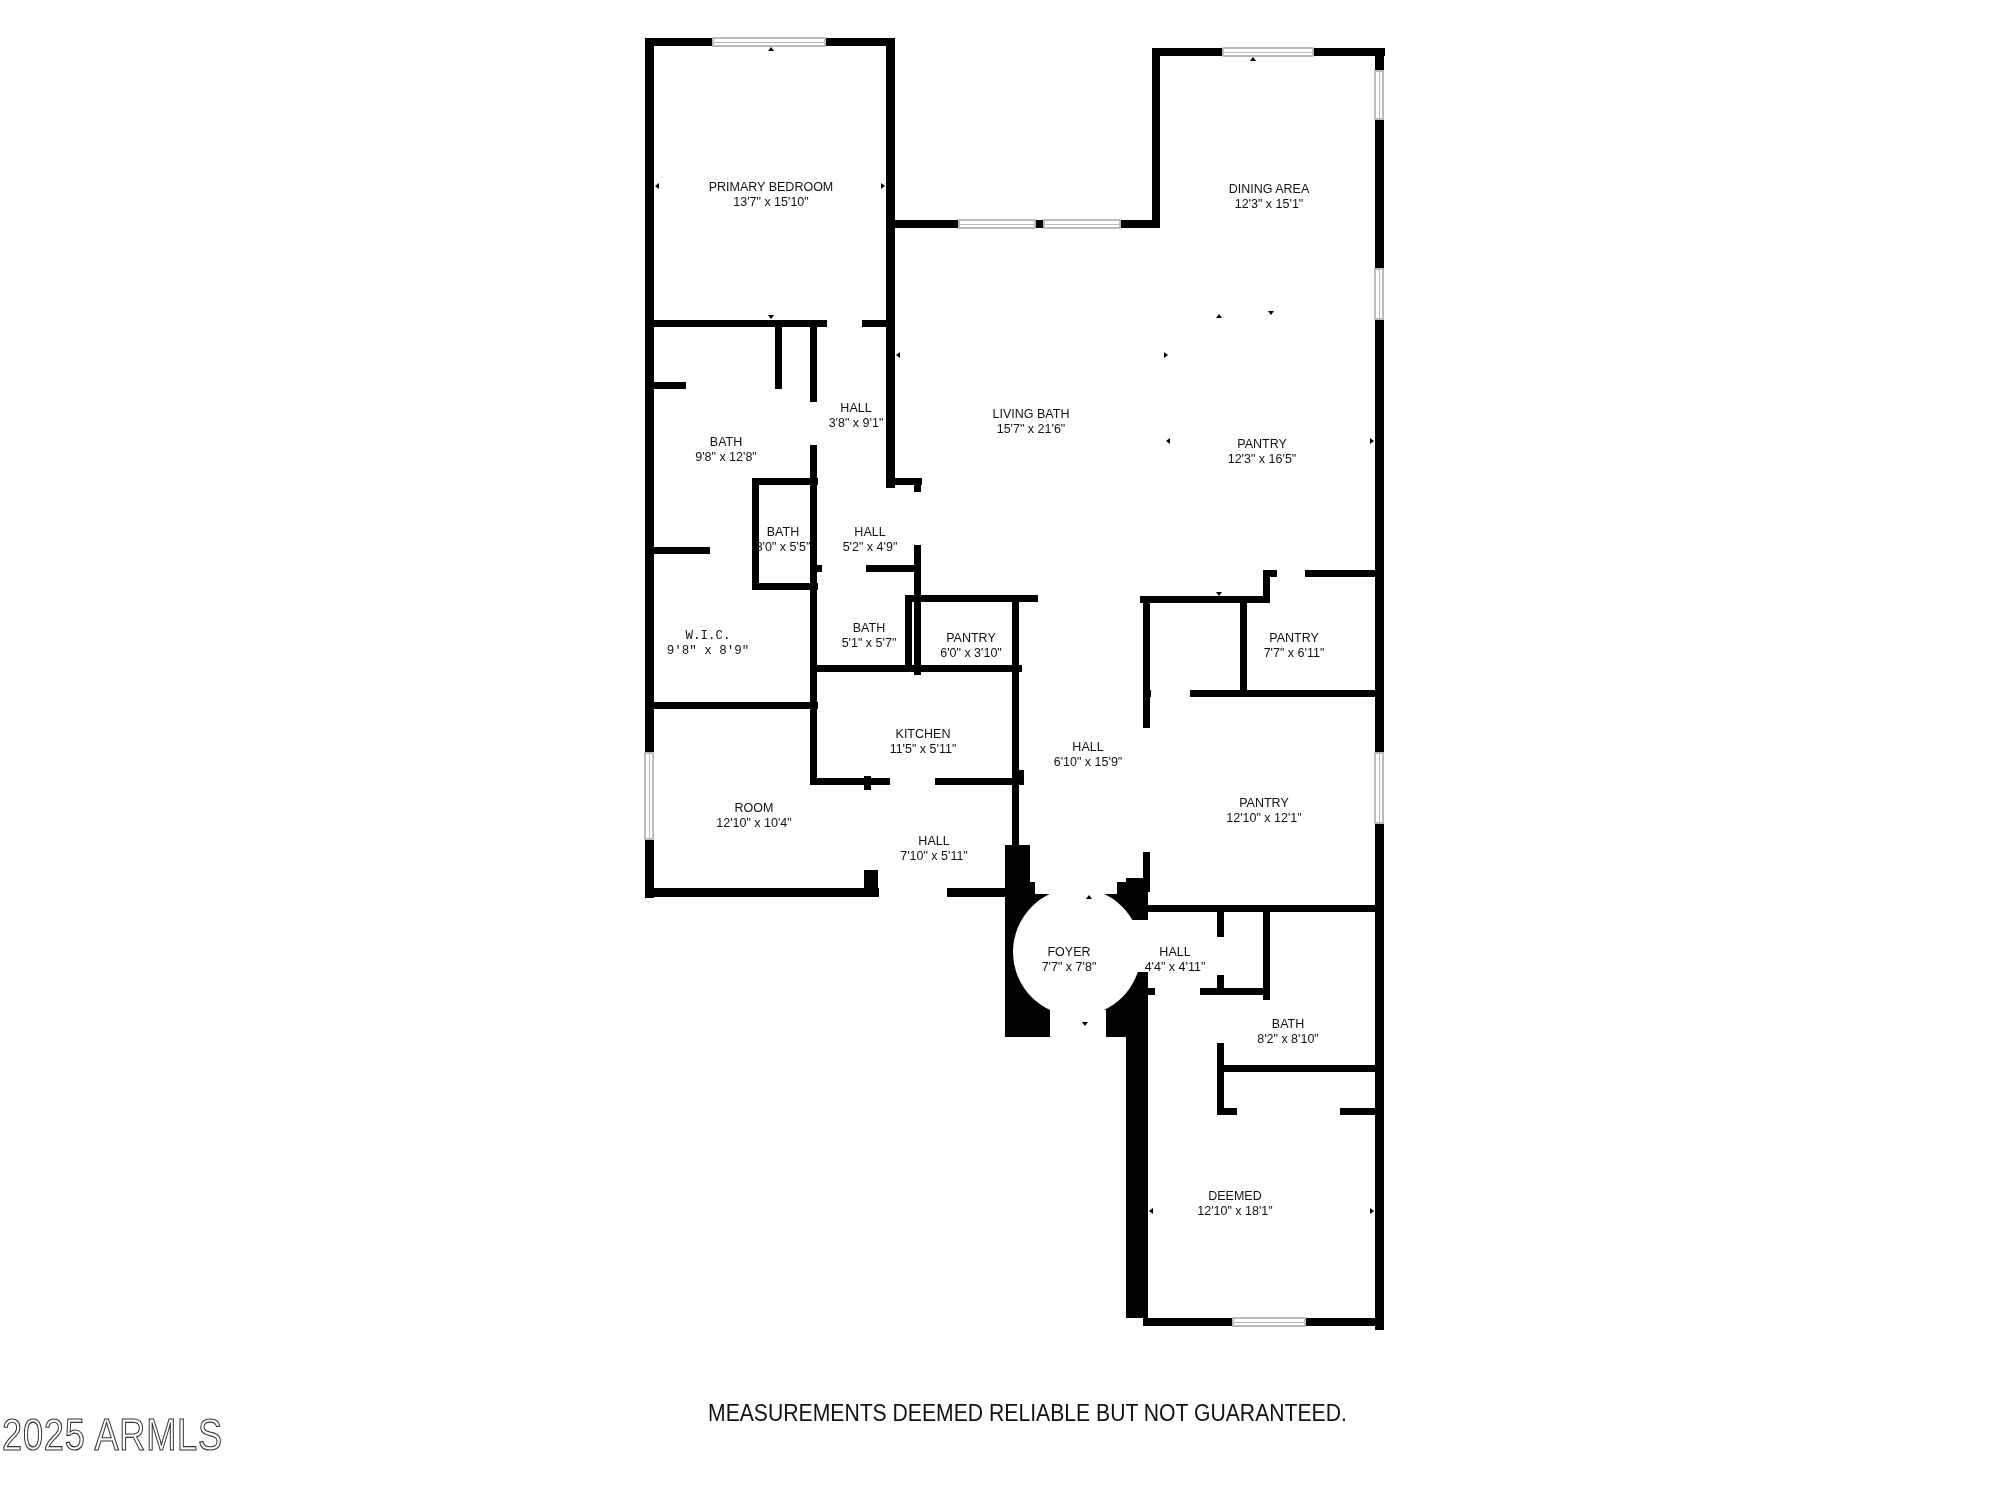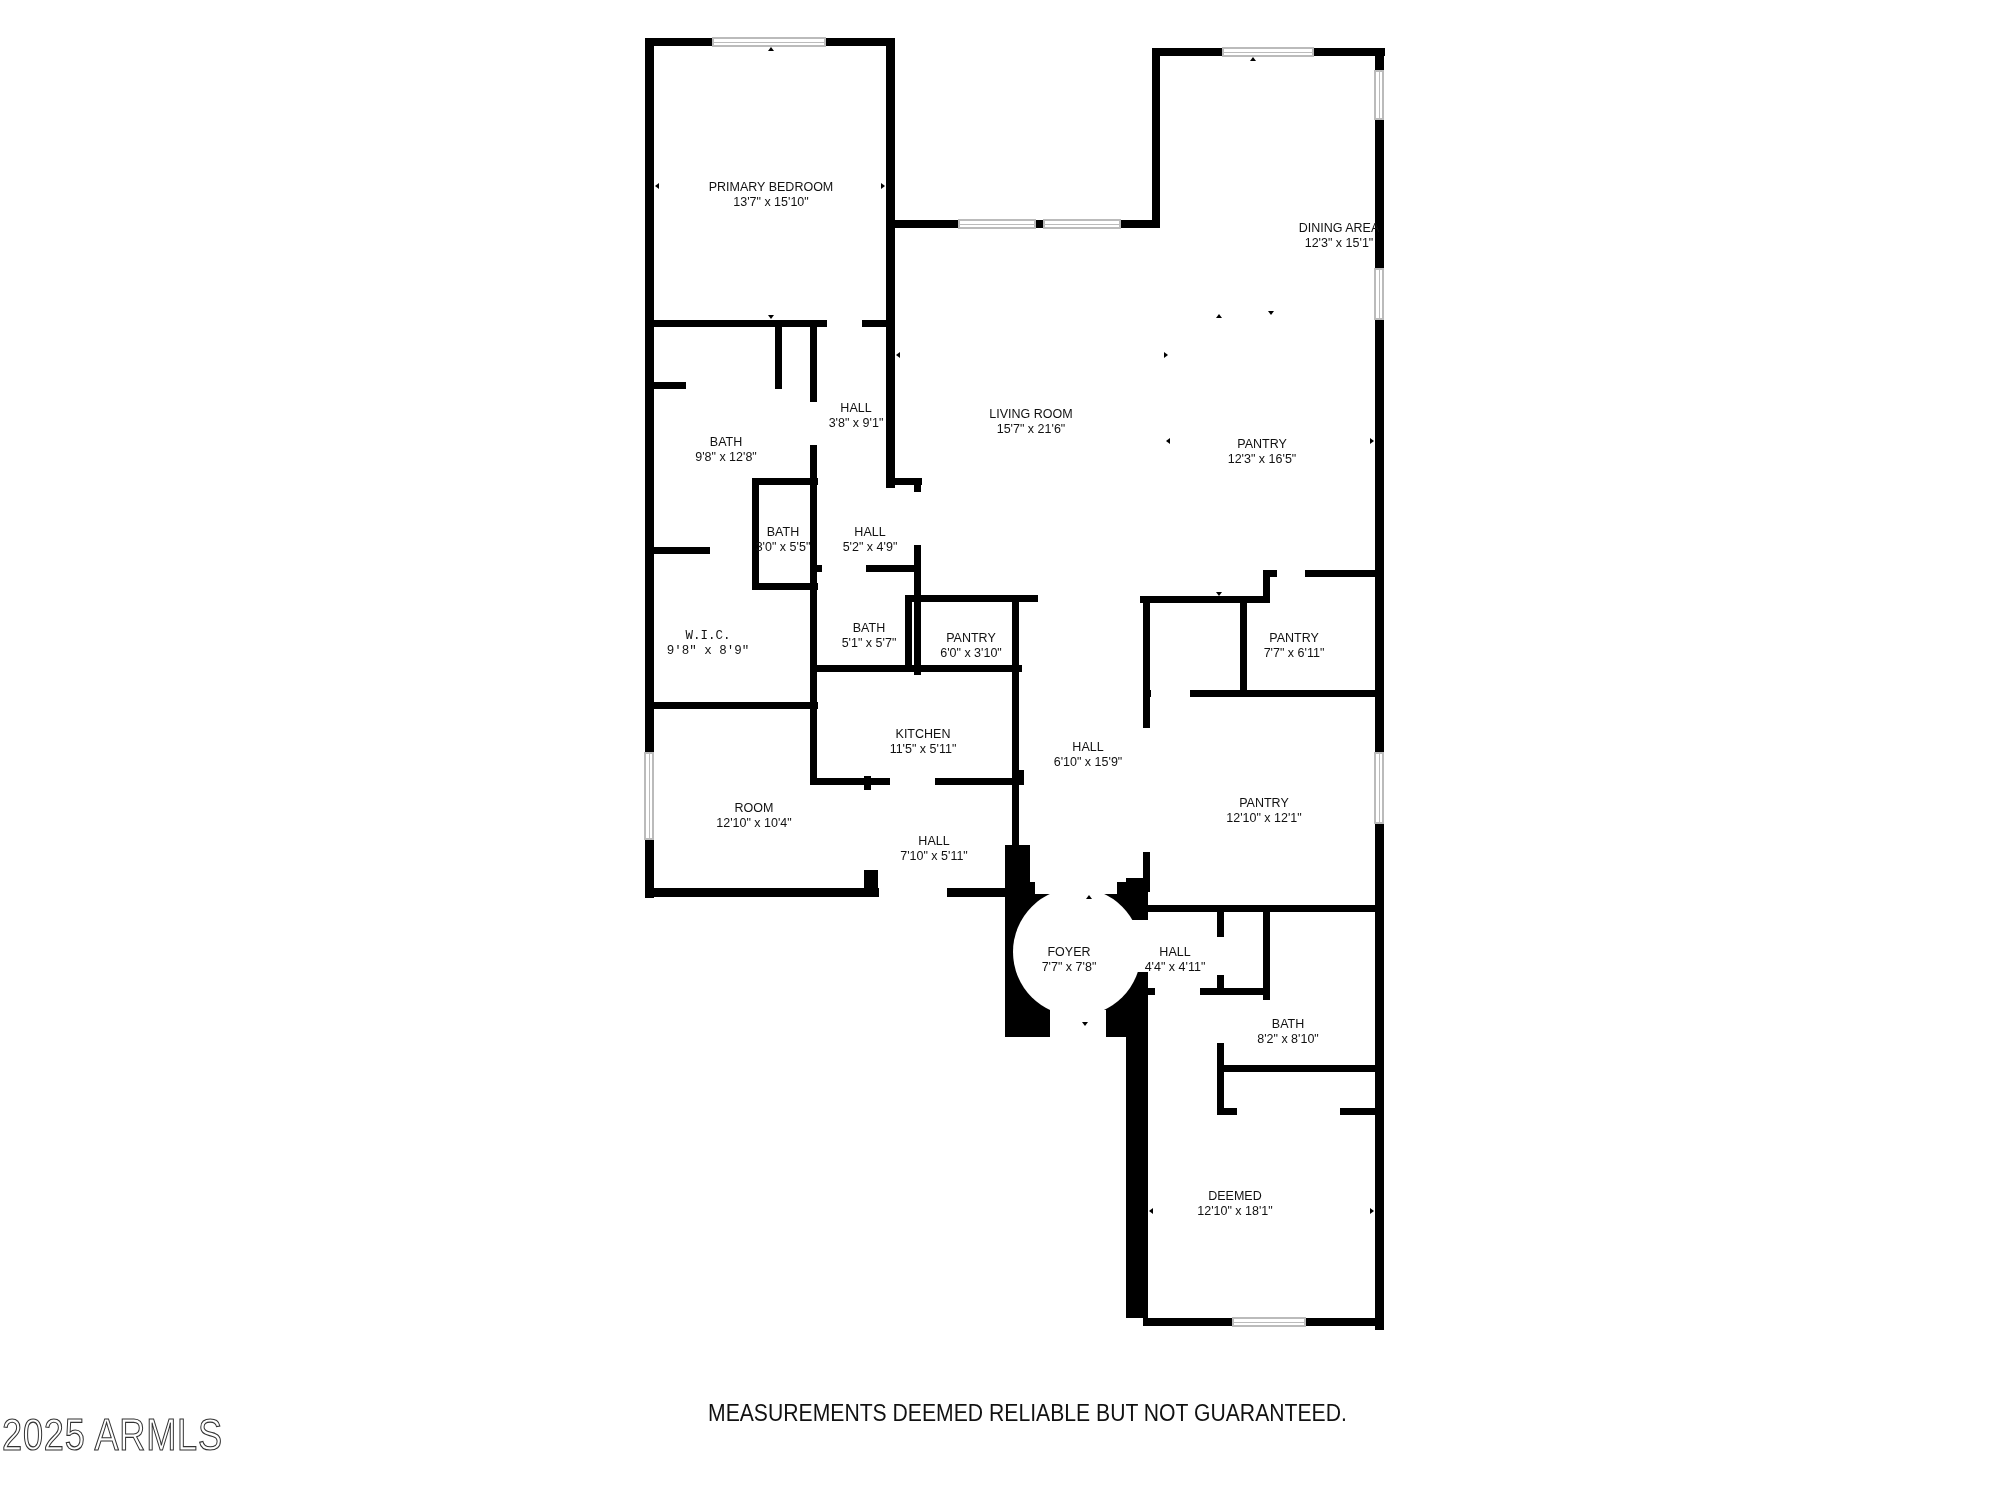--- a/index.html
+++ b/index.html
@@ -117,26 +117,26 @@
   <div class="win" style="left:958px;top:219px;width:78px;height:10px;"></div>
   <div class="win" style="left:1043px;top:219px;width:78px;height:10px;"></div>
   <div class="win winv" style="left:644px;top:752px;width:10px;height:88px;"></div>
   <div class="win winv" style="left:1374px;top:752px;width:10px;height:72px;"></div>
   <div class="win" style="left:1232px;top:1317px;width:74px;height:10px;"></div>
 
   <div class="room" style="left:771px;top:195px;">
     <span class="nm">PRIMARY BEDROOM</span>
     <span class="dm">13'7" x 15'10"</span>
   </div>
-  <div class="room" style="left:1339px;top:197px;margin-top:39px;">
+  <div class="room" style="left:1269px;top:197px;">
     <span class="nm">DINING AREA</span>
     <span class="dm">12'3" x 15'1"</span>
   </div>
   <div class="room" style="left:1031px;top:422px;">
-    <span class="nm">LIVING ROOM</span>
+    <span class="nm">LIVING BATH</span>
     <span class="dm">15'7" x 21'6"</span>
   </div>
   <div class="room" style="left:1262px;top:452px;">
     <span class="nm">PANTRY</span>
     <span class="dm">12'3" x 16'5"</span>
   </div>
   <div class="room" style="left:726px;top:450px;">
     <span class="nm">BATH</span>
     <span class="dm">9'8" x 12'8"</span>
   </div>

